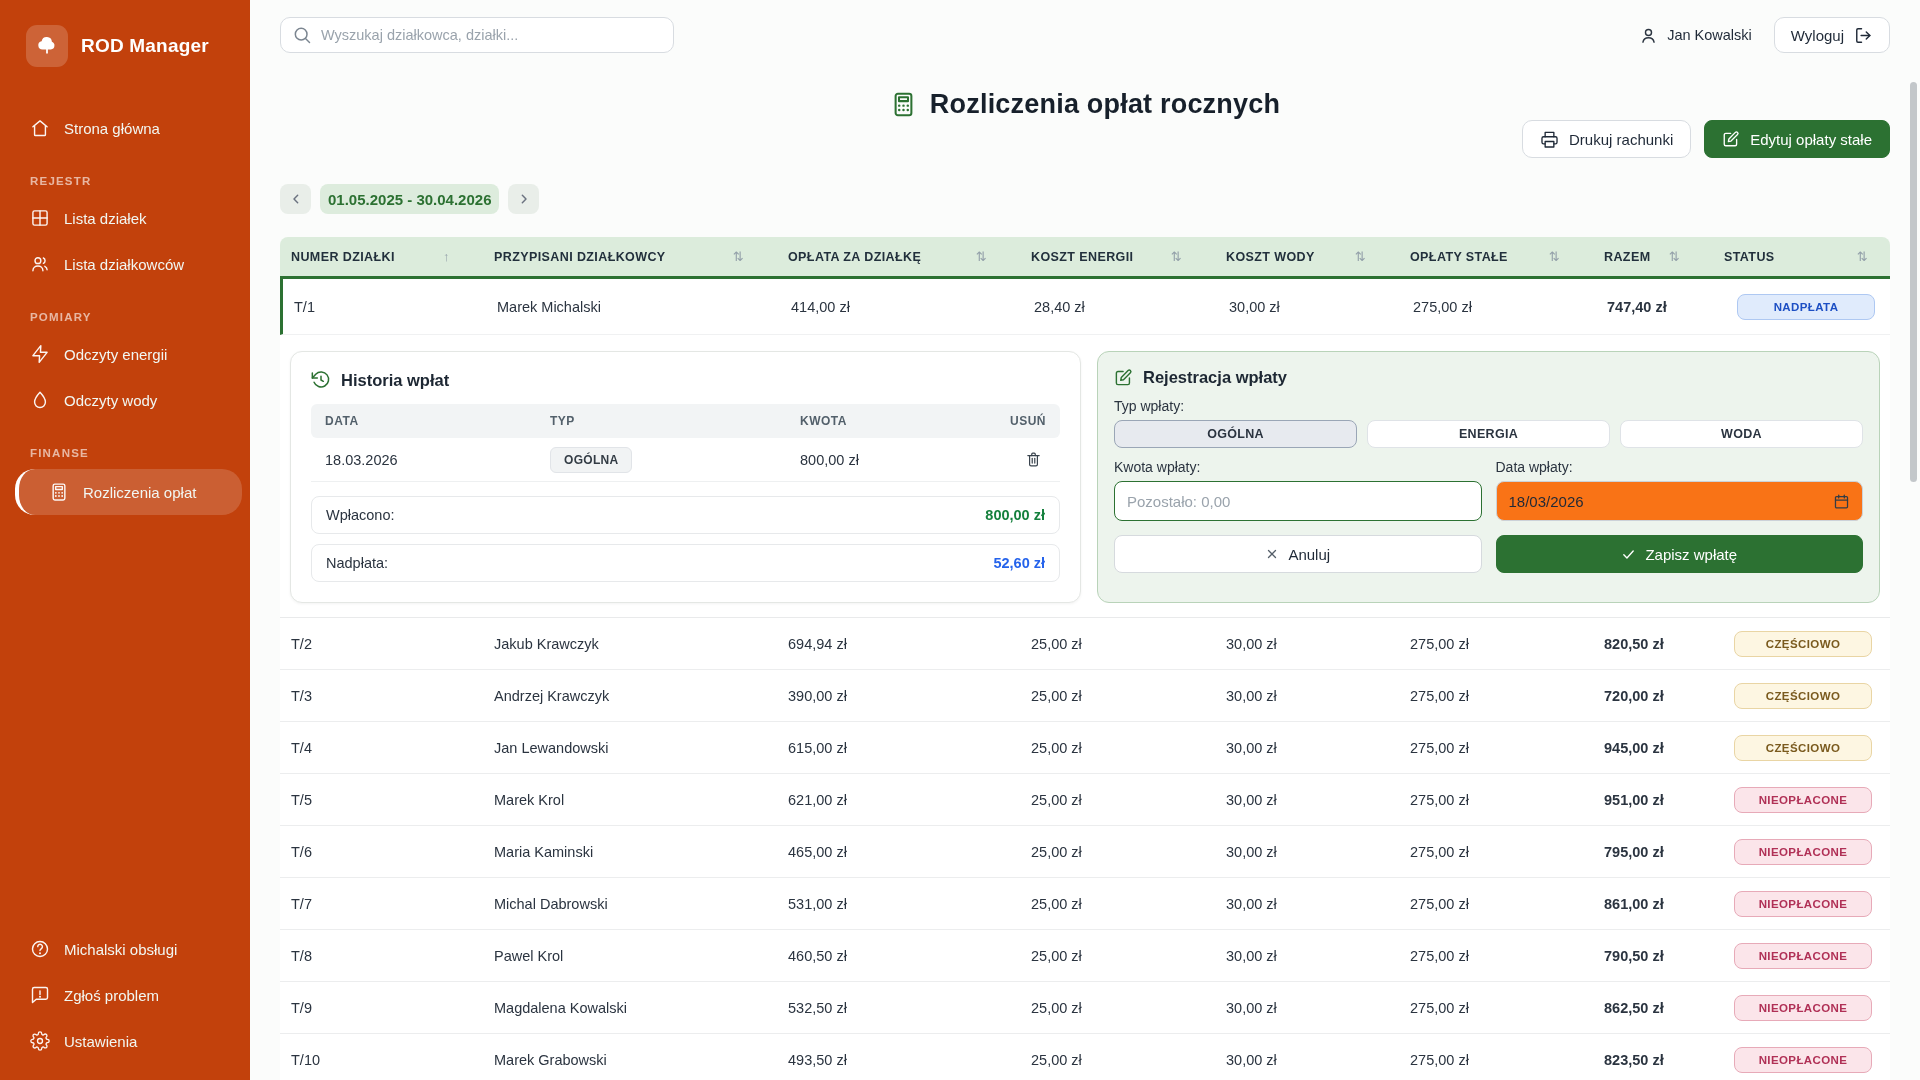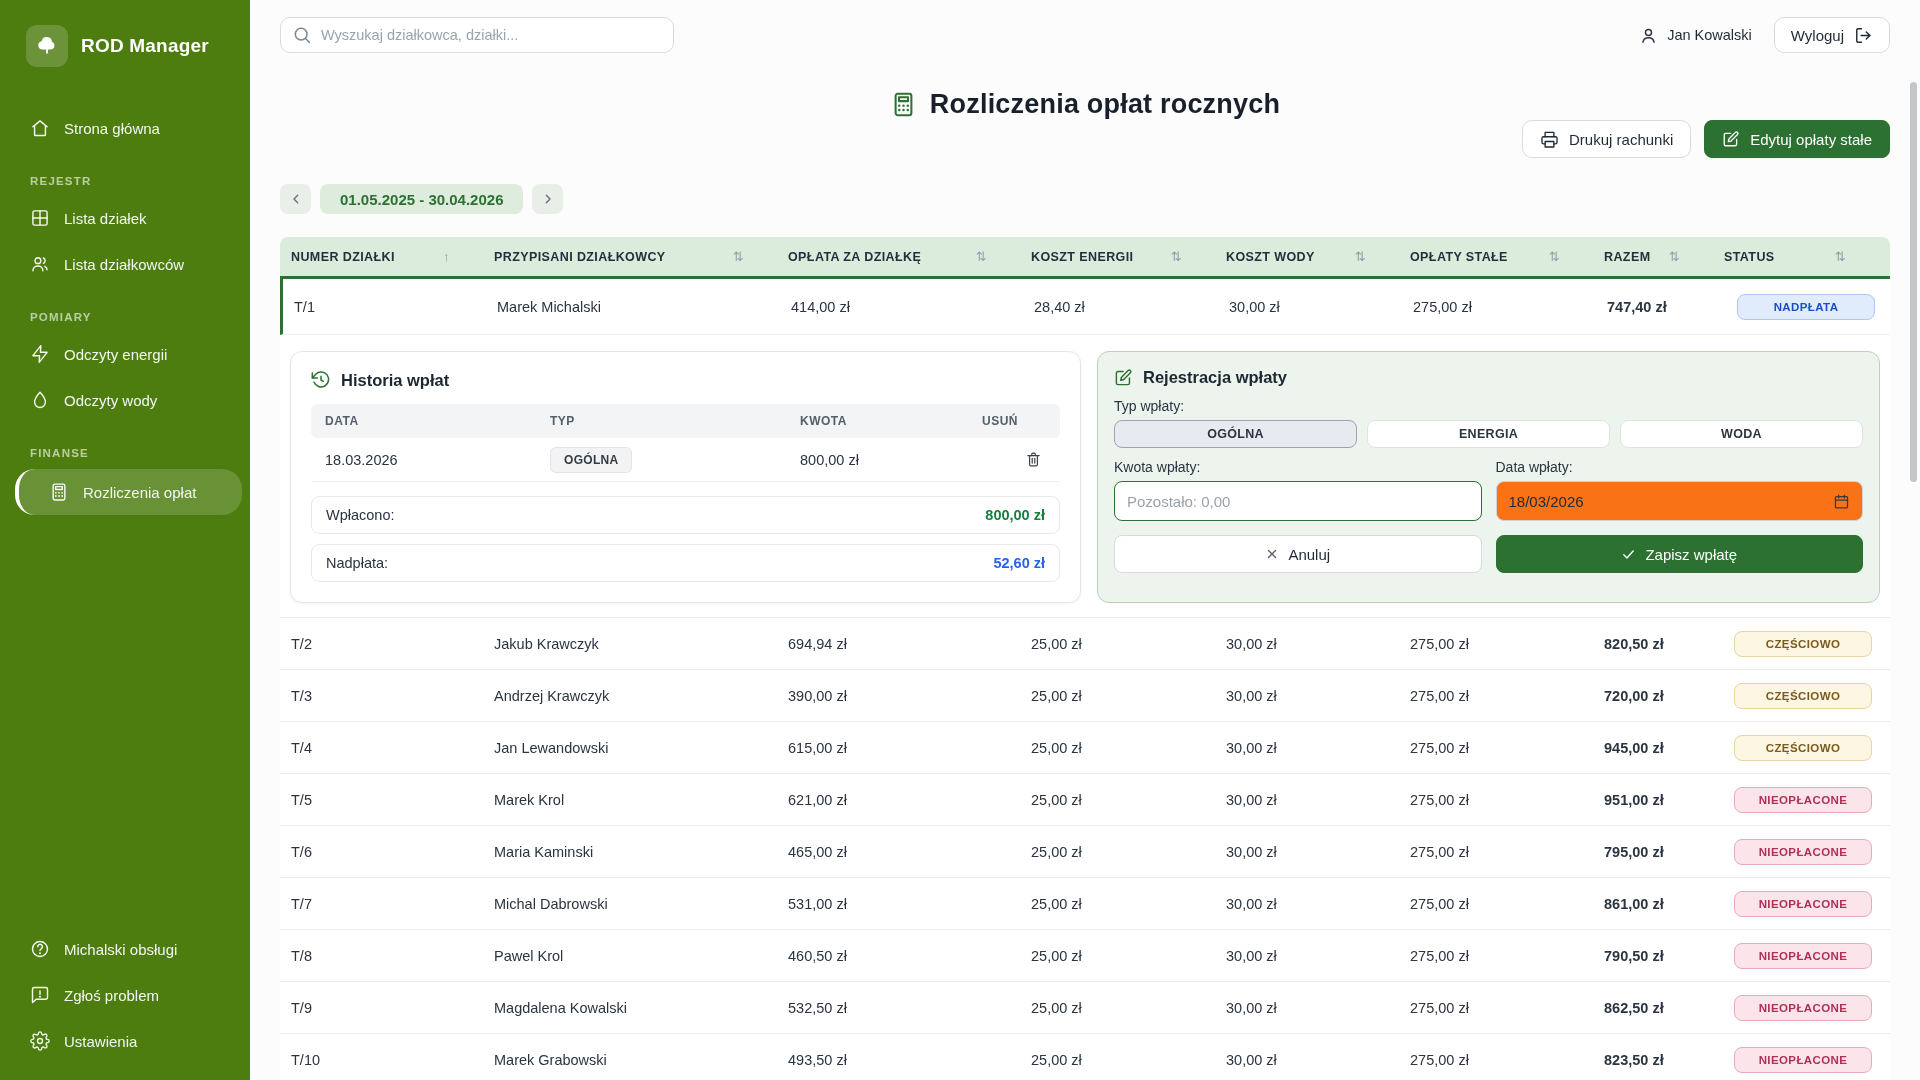--- a/index.html
+++ b/index.html
@@ -5,21 +5,21 @@
   * { margin:0; padding:0; box-sizing:border-box; }
   html,body { width:1920px; height:1080px; overflow:hidden; }
   body {
     font-family:"Liberation Sans","DejaVu Sans",sans-serif;
     background:#fbfcfb; color:#2b3440; display:flex;
   }
   svg.ic { display:block; }
 
   
   .sidebar {
-    width:250px; min-width:250px; height:1080px; background:#4d7c0f;
+    width:250px; min-width:250px; height:1080px; background:#c2410c;
     display:flex; flex-direction:column; color:#eef5ee; padding-bottom:16px;
   }
   .logo-row { display:flex; align-items:center; gap:13px; padding:25px 0 0 26px; }
   .logo-tile {
     width:42px; height:42px; border-radius:11px; background:rgba(255,255,255,.18);
     display:flex; align-items:center; justify-content:center;
   }
   .app-name { font-size:19px; font-weight:700; color:#fff; letter-spacing:.2px; }
   .nav { margin-top:38px; display:flex; flex-direction:column; }
   .nav-item {
@@ -72,38 +72,38 @@
     background:#2c7132; border:1px solid #2c7132; border-radius:8px;
     font-size:15px; color:#fff; cursor:pointer; font-family:inherit;
   }
 
   .period-row { display:flex; align-items:center; gap:9px; padding:26px 30px 0 30px; }
   .nav-arrow {
     width:31px; height:30px; border:none; border-radius:8px; background:#e9eee9;
     color:#6b7280; display:flex; align-items:center; justify-content:center; cursor:pointer;
   }
   .period-pill {
-    height:30px; padding:0 20px; border-radius:8px; background:#ddecdd;
+    height:30px; padding:0 8px; border-radius:8px; background:#ddecdd;
     color:#2c7132; font-size:15px; font-weight:700; display:flex; align-items:center;
   }
 
   
   .table { margin:23px 30px 0 30px; }
   .grid-cols { display:grid; grid-template-columns:214px 294px 243px 195px 184px 194px 120px 1fr; }
   .thead {
     background:#dcecdc; height:42px; align-items:center;
     border-bottom:3px solid #2c7132; border-radius:8px 8px 0 0;
   }
   .th {
     display:flex; align-items:center; justify-content:space-between;
     font-size:12.5px; font-weight:700; letter-spacing:.4px; color:#22303c;
     padding-right:44px; cursor:pointer;
   }
   .th:first-child { padding-left:11px; }
-  .th:last-child { }
+  .th:last-child { padding-right:22px; }
   .sort-glyph { font-size:13px; color:#93a0a9; font-weight:400; }
   .trow {
     height:52px; align-items:center; background:#fff;
     border-bottom:1px solid #ecedee; font-size:14.5px; color:#2b3440;
   }
   .trow.expanded { height:56px; border-left:3px solid #2c7132; border-bottom:1px solid #f0f1f2; }
   .td:first-child { padding-left:11px; }
   .td.c-total { font-weight:700; }
   .badge {
     display:inline-block; width:138px; margin-left:10px; padding:6px 0;
@@ -121,21 +121,21 @@
   .panel { flex:1; height:252px; border-radius:12px; }
   .panel-title { display:flex; align-items:center; gap:10px; font-size:16.5px; font-weight:700; color:#1d2733; }
   .panel-title .ic { color:#2c7132; }
 
   .panel.history { background:#fff; border:1px solid #e4e7e4; box-shadow:0 1px 3px rgba(0,0,0,.05); padding:18px 20px; }
   .ht-head {
     display:grid; grid-template-columns:225px 250px 1fr 64px; align-items:center;
     background:#f2f4f5; border-radius:6px; height:34px; margin-top:14px; padding:0 14px;
     font-size:12px; font-weight:700; letter-spacing:.5px; color:#53606b;
   }
-  .ht-head .r { }
+  .ht-head .r { text-align:right; }
   .ht-row {
     display:grid; grid-template-columns:225px 250px 1fr 64px; align-items:center;
     height:44px; padding:0 14px; border-bottom:1px solid #eef0f1; font-size:14.5px; color:#2b3440;
   }
   .type-chip {
     display:inline-block; padding:5px 13px; background:#f1f3f4; border:1px solid #e1e4e8;
     border-radius:6px; font-size:12px; font-weight:700; color:#333c45; letter-spacing:.3px;
   }
   .trash-btn { background:none; border:none; cursor:pointer; color:#39434d; justify-self:end; padding:4px; }
   .sum-row {

